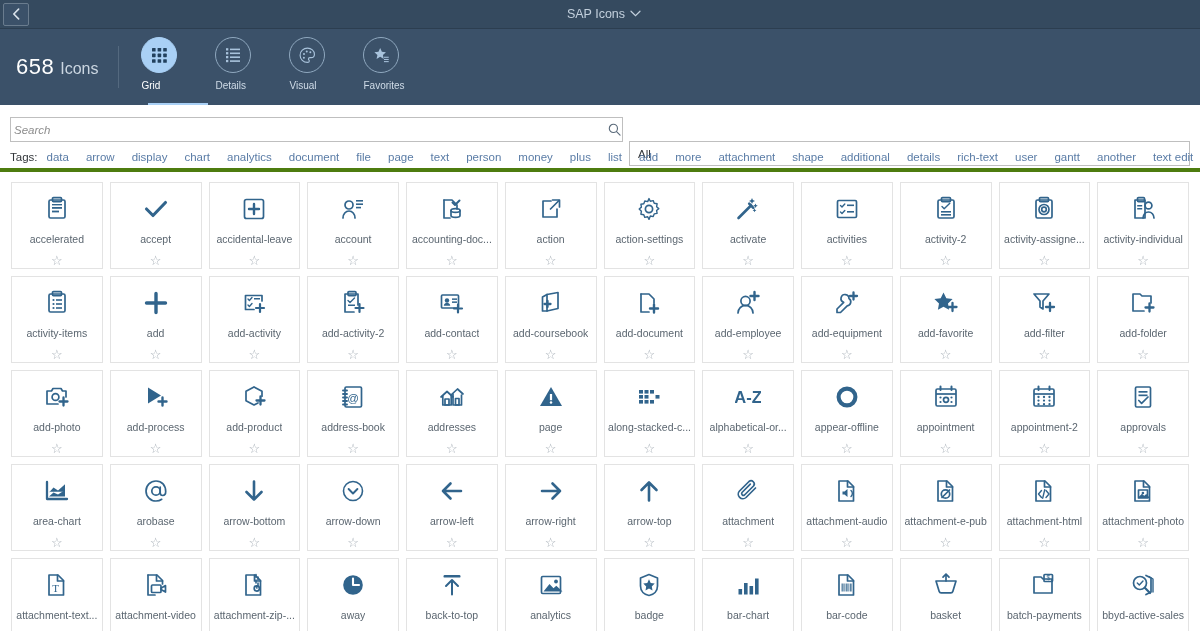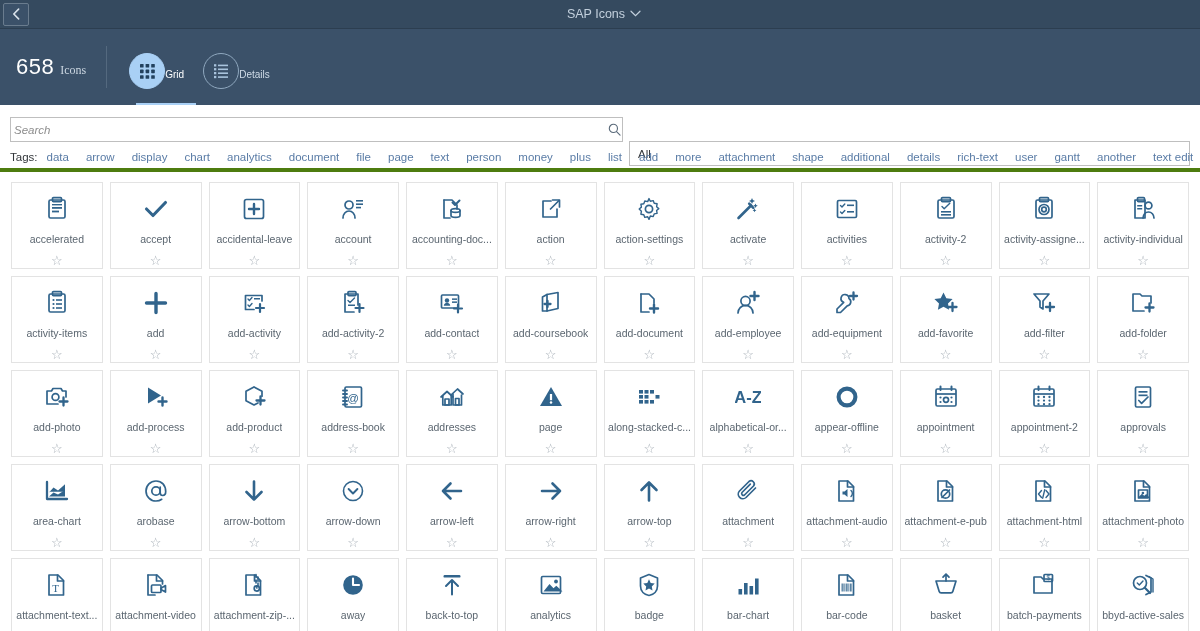--- a/index.html
+++ b/index.html
@@ -57,33 +57,32 @@
     padding-left: 16px;
     position: relative;
   }
   .count-block {
     display: flex;
     align-items: baseline;
     color: #ffffff;
     margin-right: 20px;
   }
   .count-num { font-size: 22px; letter-spacing: .5px; }
-  .count-label { font-size: 12px; margin-left: 6px; color: #cbd6e1; font-family: Liberation Serif, serif; }
+  .count-label { font-size: 16px; margin-left: 6px; color: #cbd6e1; }
   .divider-v {
     width: 1px; height: 42px;
     background: #54697f;
     margin-right: 22px;
   }
   .modes { display: flex; align-items: flex-start; height: 76px; }
   .mode {
     width: 74px;
     height: 76px;
     display: flex;
-    flex-direction: row;
-    align-items: center;
+    flex-direction: column;
     cursor: pointer;
     position: relative;
     padding-top: 8px;
   }
   .mode-circle {
     width: 36px; height: 36px;
     border-radius: 50%;
     border: 1px solid #8fa8bf;
     display: flex; align-items: center; justify-content: center;
     color: #a9c3dc;
@@ -266,20 +265,43 @@
             <rect x="6" y="2.6" width="10" height="1.6" fill="currentColor"></rect>
             <rect x="2" y="6.1" width="2.3" height="2.3" fill="currentColor"></rect>
             <rect x="6" y="6.5" width="10" height="1.6" fill="currentColor"></rect>
             <rect x="2" y="10" width="2.3" height="2.3" fill="currentColor"></rect>
             <rect x="6" y="10.4" width="10" height="1.6" fill="currentColor"></rect>
             <rect x="2" y="13.899999999999999" width="2.3" height="2.3" fill="currentColor"></rect>
             <rect x="6" y="14.299999999999999" width="10" height="1.6" fill="currentColor"></rect>
           </svg>
         </div>
         <div class="mode-label">Details</div>
+      </div>
+      <div class="mode">
+        <div class="mode-circle">
+          <svg width="19" height="19" viewBox="0 0 20 20">
+            <path d="M10 2.2c-4.3 0-7.8 3.3-7.8 7.5 0 4.2 3.5 7.6 7.8 7.6 1.2 0 1.9-.7 1.9-1.6 0-.5-.2-.8-.5-1.1-.3-.3-.4-.6-.4-1 0-.8.7-1.4 1.5-1.4h1.2c2 0 3.6-1.6 3.6-3.6C17.3 4.9 14 2.2 10 2.2z" fill="none" stroke="currentColor" stroke-width="1.2"></path>
+            <circle cx="6.3" cy="8.4" r="1.05" fill="currentColor"></circle>
+            <circle cx="9.2" cy="5.9" r="1.05" fill="currentColor"></circle>
+            <circle cx="13" cy="6.6" r="1.05" fill="currentColor"></circle>
+            <circle cx="6.2" cy="12.3" r="1.05" fill="currentColor"></circle>
+          </svg>
+        </div>
+        <div class="mode-label">Visual</div>
+      </div>
+      <div class="mode">
+        <div class="mode-circle">
+          <svg width="19" height="19" viewBox="0 0 20 20">
+            <path d="M8.6 2.1 10.4 6l4.3.5-3.2 2.9.9 4.2-3.8-2.2-3.8 2.2.9-4.2L2.5 6.5 6.8 6z" fill="currentColor"></path>
+            <rect x="12.6" y="11.3" width="5" height="1.1" fill="currentColor"></rect>
+            <rect x="12.6" y="13.6" width="5" height="1.1" fill="currentColor"></rect>
+            <rect x="12.6" y="15.9" width="5" height="1.1" fill="currentColor"></rect>
+          </svg>
+        </div>
+        <div class="mode-label">Favorites</div>
       </div>
     </div>
 </div>
 
 <div class="searchbar">
   <div class="search-field">
     <input type="text" placeholder="Search" style="">
     <span class="search-icon">
       <svg width="13" height="13" viewBox="0 0 14 14">
         <circle cx="5.8" cy="5.8" r="4.4" fill="none" stroke="currentColor" stroke-width="1.2"></circle>

